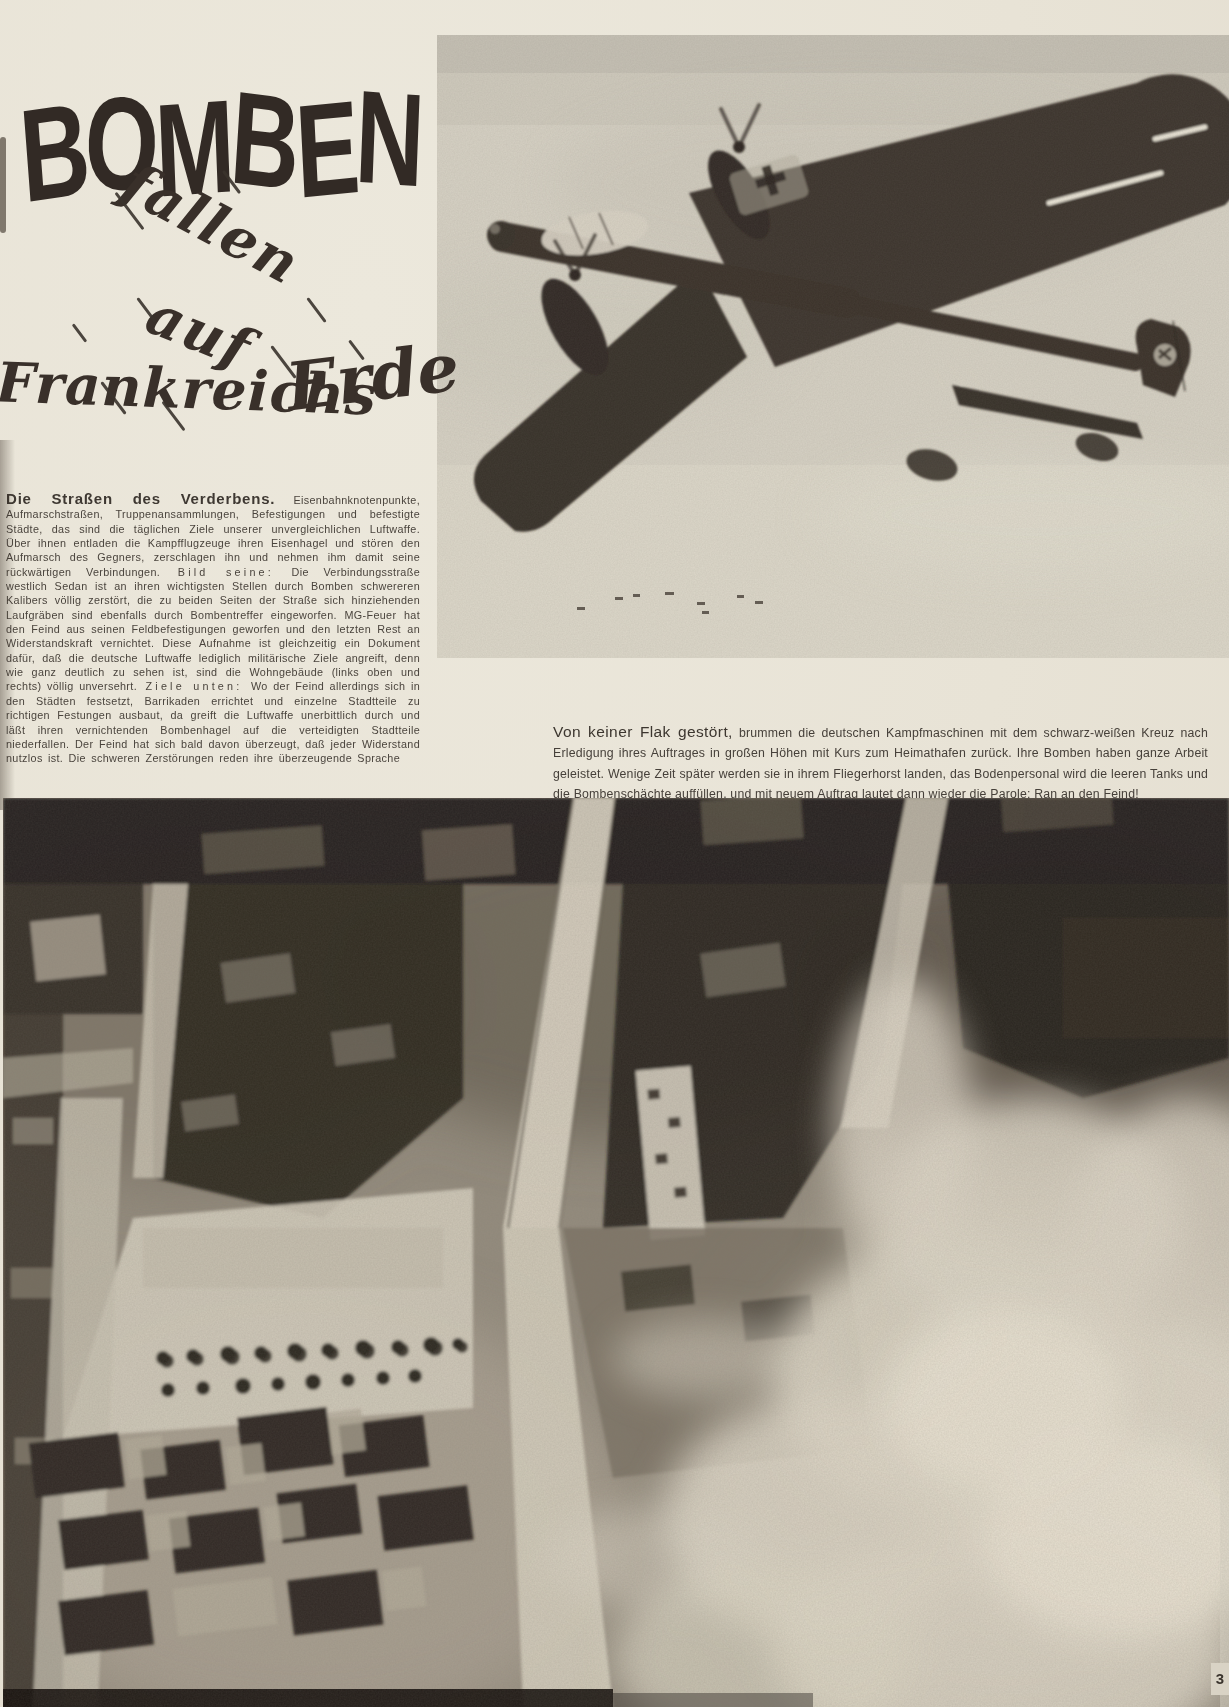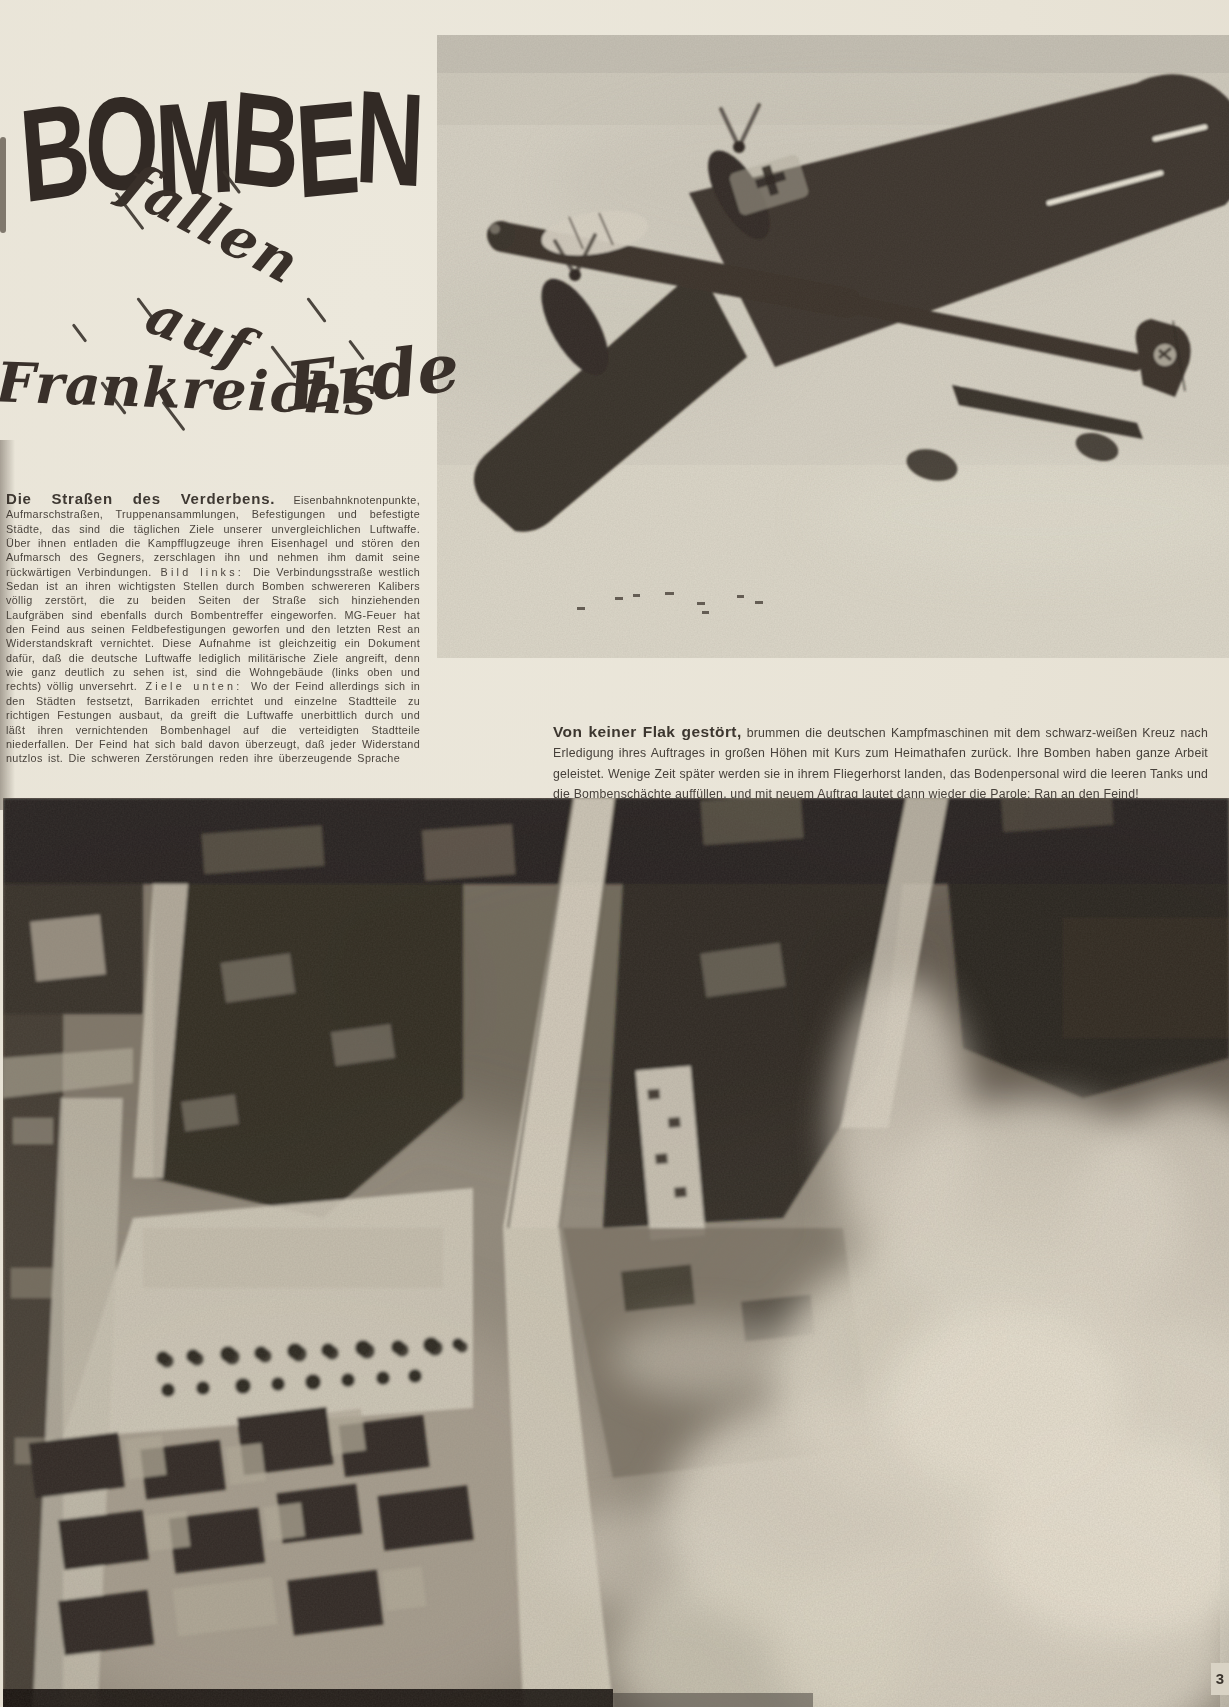--- a/index.html
+++ b/index.html
@@ -34,21 +34,21 @@
   .article .spaced{letter-spacing:3.2px;padding:0 3px;}
 
   
   .gutter{position:absolute;left:0;top:440px;width:15px;height:370px;
           background:linear-gradient(90deg, rgba(58,47,38,.38), rgba(58,47,38,0));pointer-events:none;}
   .edge-mark{position:absolute;left:0;top:137px;width:6px;height:96px;background:#473d33;opacity:.65;border-radius:3px;}
 
   
   .caption{position:absolute;left:553px;top:722px;width:655px;text-align:justify;
            font-size:12.3px;line-height:20.4px;letter-spacing:.2px;color:#46403a;}
-  .caption .cap-lead{font-size:15.5px;font-weight:bold;letter-spacing:.4px;color:#3c362f;}
+  .caption .cap-lead{font-size:15.5px;font-weight:normal;letter-spacing:.4px;color:#3c362f;}
 
   
   .photo-top{position:absolute;left:437px;top:35px;width:792px;height:623px;}
   .photo-bottom{position:absolute;left:3px;top:798px;width:1226px;height:909px;}
   svg{display:block;}
 
   .page-number{position:absolute;left:1211px;top:1663px;width:18px;height:32px;background:#d9d3c5;
                color:#3b352e;font-size:15px;font-weight:bold;text-align:center;line-height:32px;z-index:5;}
 </style>
 </head>
@@ -164,21 +164,21 @@
     <div class="streak" style="left:355px;top:338px;height:24px;"></div>
     <div class="streak" style="left:112px;top:378px;height:40px;"></div>
     <div class="streak" style="left:172px;top:398px;height:36px;"></div>
     <div class="streak" style="left:315px;top:295px;height:30px;"></div>
     <div class="streak" style="left:78px;top:322px;height:22px;"></div>
   </div>
 
   <div class="article">
     <span class="lead">Die Straßen des Verderbens.</span>  
     <span>Eisenbahnknotenpunkte, Aufmarschstraßen, Truppenansammlungen, Befestigungen und befestigte Städte, das sind die täglichen Ziele unserer unvergleichlichen Luftwaffe. Über ihnen entladen die Kampfflugzeuge ihren Eisenhagel und stören den Aufmarsch des Gegners, zerschlagen ihn und nehmen ihm damit seine rückwärtigen Verbindungen.</span> 
-    <span class="spaced">Bild links:</span> 
+    <span class="spaced">Bild seine:</span> 
     <span>Die Verbindungsstraße westlich Sedan ist an ihren wichtigsten Stellen durch Bomben schwereren Kalibers völlig zerstört, die zu beiden Seiten der Straße sich hinziehenden Laufgräben sind ebenfalls durch Bombentreffer eingeworfen. MG-Feuer hat den Feind aus seinen Feldbefestigungen geworfen und den letzten Rest an Widerstandskraft vernichtet. Diese Aufnahme ist gleichzeitig ein Dokument dafür, daß die deutsche Luftwaffe lediglich militärische Ziele angreift, denn wie ganz deutlich zu sehen ist, sind die Wohngebäude (links oben und rechts) völlig unversehrt.</span> 
     <span class="spaced">Ziele unten:</span> 
     <span>Wo der Feind allerdings sich in den Städten festsetzt, Barrikaden errichtet und einzelne Stadtteile zu richtigen Festungen ausbaut, da greift die Luftwaffe unerbittlich durch und läßt ihren vernichtenden Bombenhagel auf die verteidigten Stadtteile niederfallen. Der Feind hat sich bald davon überzeugt, daß jeder Widerstand nutzlos ist. Die schweren Zerstörungen reden ihre überzeugende Sprache</span>
   </div>
   <div class="gutter"></div>
   <div class="edge-mark"></div>
 
   <div class="caption">
     <span class="cap-lead">Von keiner Flak gestört,</span> 
     <span>brummen die deutschen Kampfmaschinen mit dem schwarz-weißen Kreuz nach Erledigung ihres Auftrages in großen Höhen mit Kurs zum Heimathafen zurück. Ihre Bomben haben ganze Arbeit geleistet. Wenige Zeit später werden sie in ihrem Fliegerhorst landen, das Bodenpersonal wird die leeren Tanks und die Bombenschächte auffüllen, und mit neuem Auftrag lautet dann wieder die Parole: Ran an den Feind!</span>

